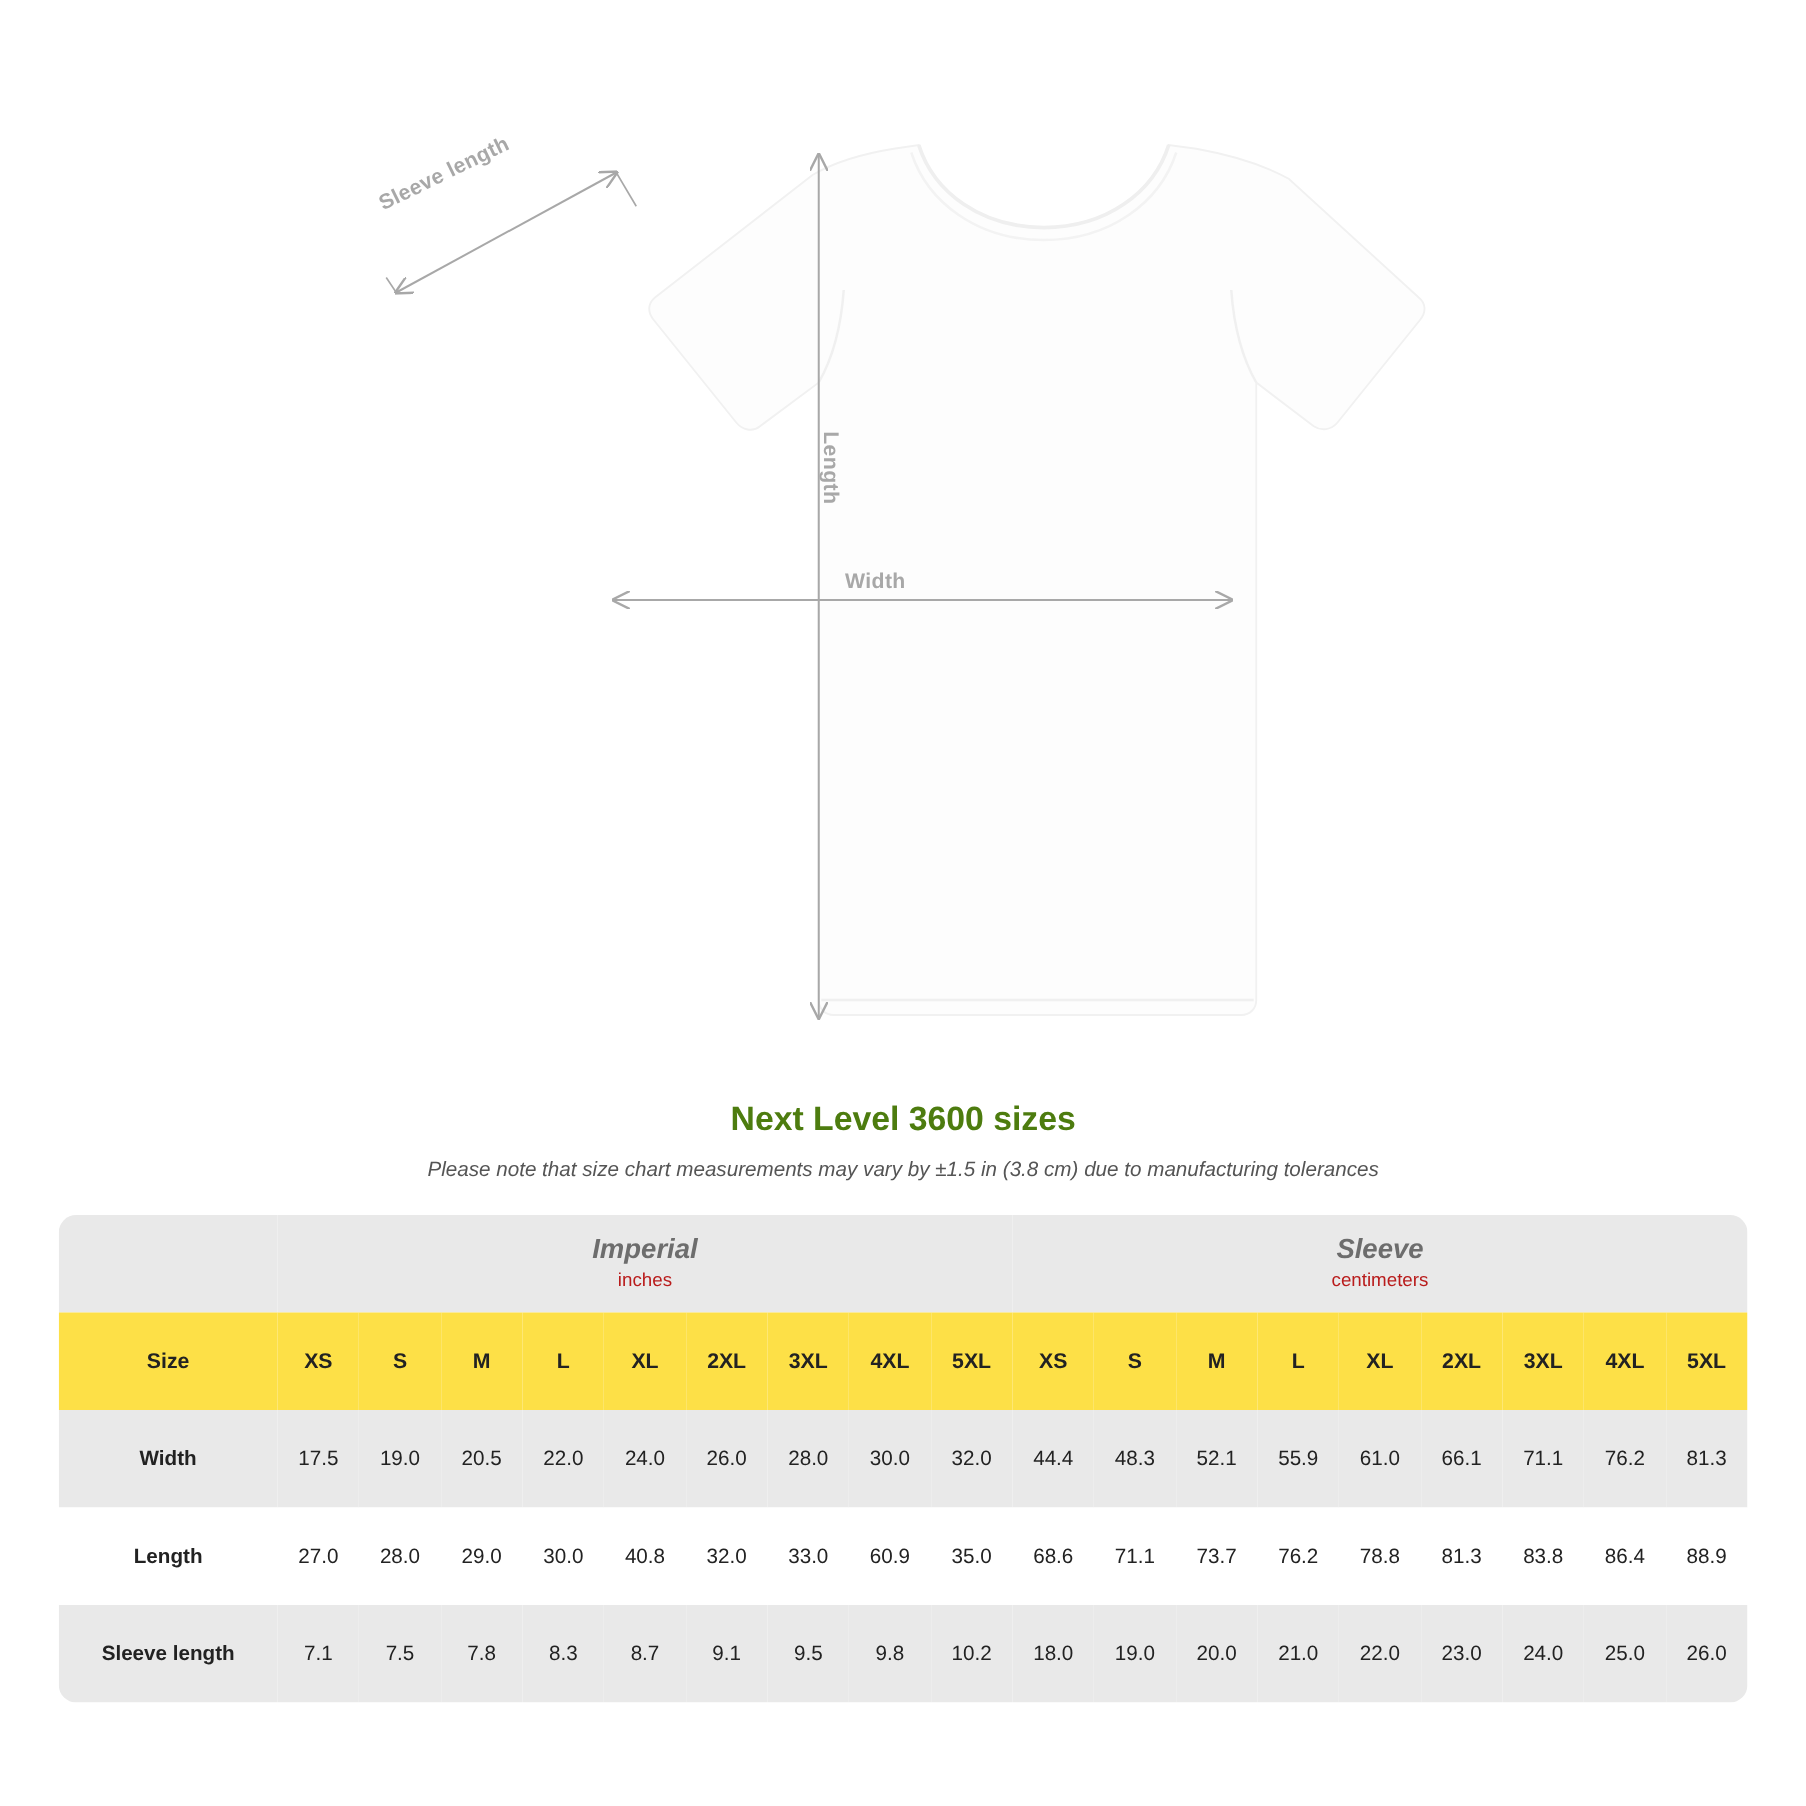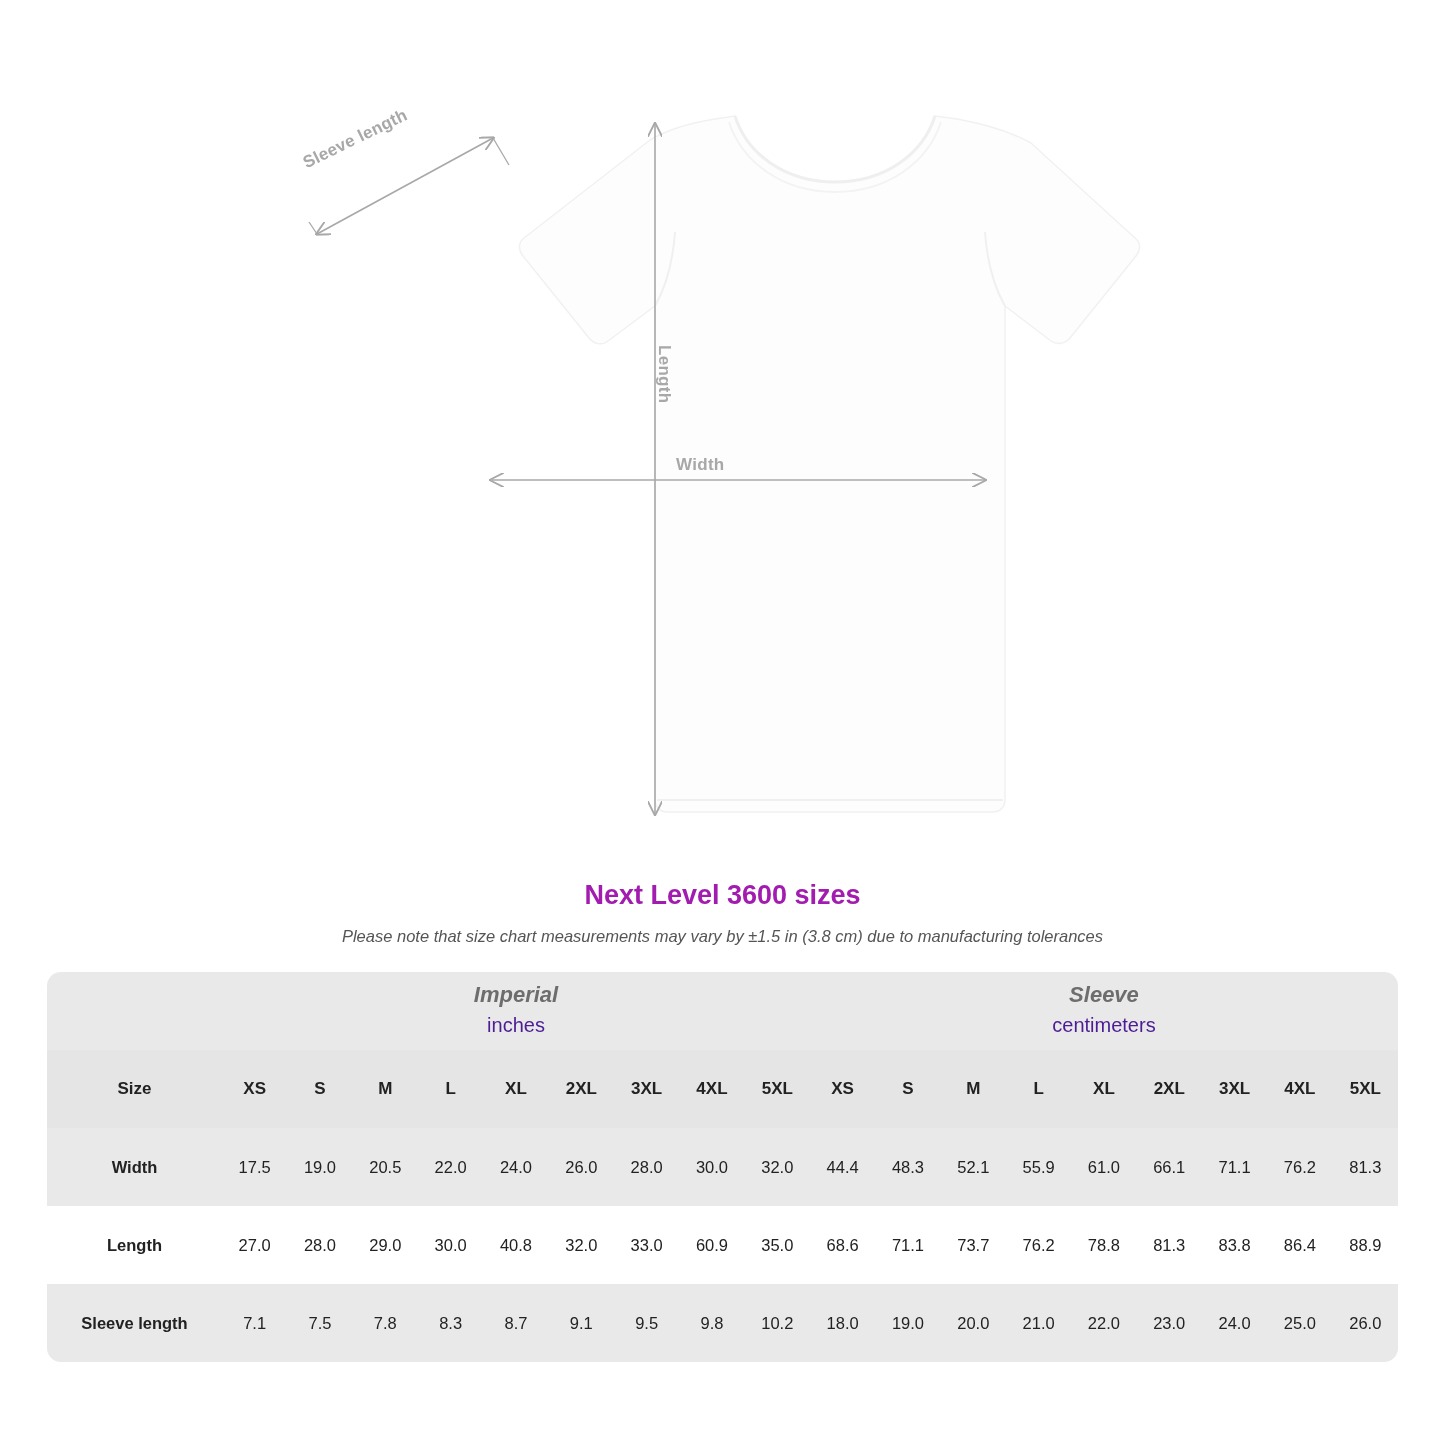--- a/index.html
+++ b/index.html
@@ -69,21 +69,21 @@
   }
 
   
   .title-block {
     text-align: center;
     margin-top: 20px;
   }
   .chart-title {
     font-size: 27px;
     font-weight: bold;
-    color: #a21caf;
+    color: #4d7c0f;
     margin: 0;
   }
   .chart-note {
     font-size: 16.5px;
     font-style: italic;
     color: #555555;
     margin: 16px 0 0 0;
   }
 
   
@@ -114,28 +114,28 @@
   .unit-name {
     display: block;
     font-size: 22px;
     font-style: italic;
     font-weight: bold;
     color: #6d6d6d;
     line-height: 1.25;
   }
   .unit-sub {
     display: block;
-    font-size: 20px;
-    color: #4c1d95;
+    font-size: 15px;
+    color: #b91c1c;
     line-height: 1.6;
   }
   .corner-cell { background: #e9e9e9; }
 
   tr.head-row td {
-    background: #e5e5e5;
+    background: #fde047;
     font-weight: bold;
     font-size: 17px;
   }
   tr.row-alt td { background: #e9e9e9; }
   tr.row-plain td { background: #ffffff; }
 
   td.rowlabel {
     font-weight: bold;
     font-size: 17px;
     color: #222222;

